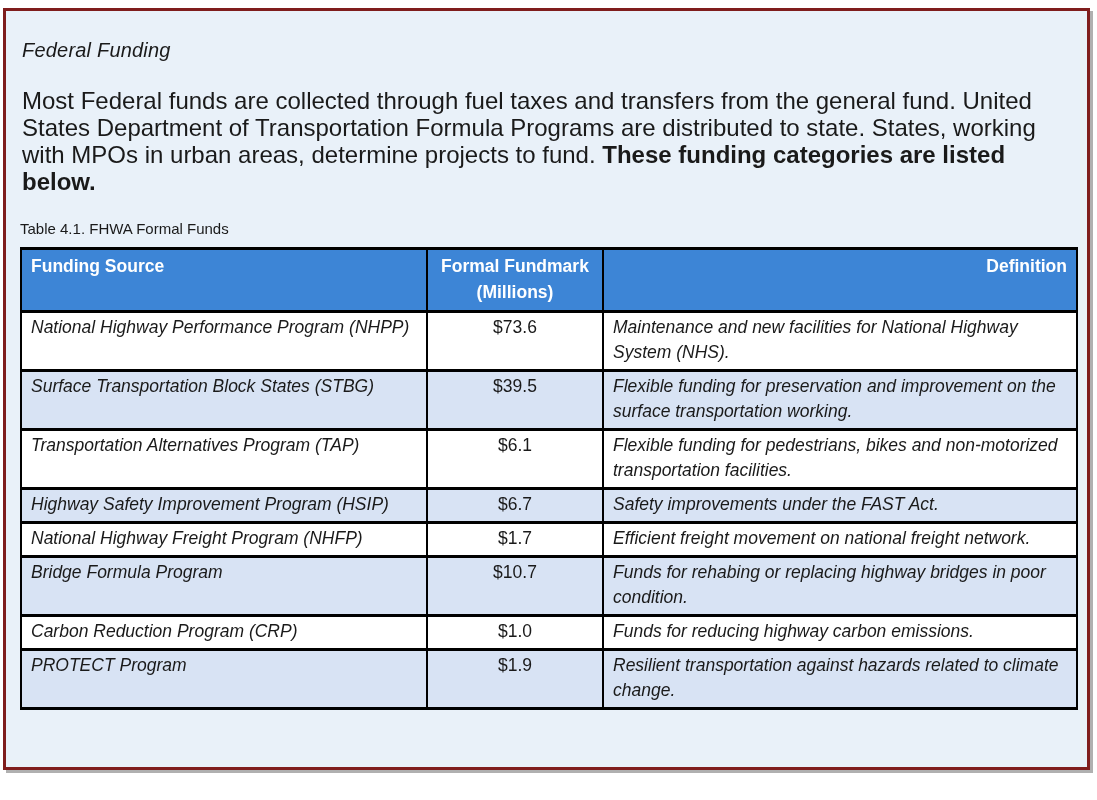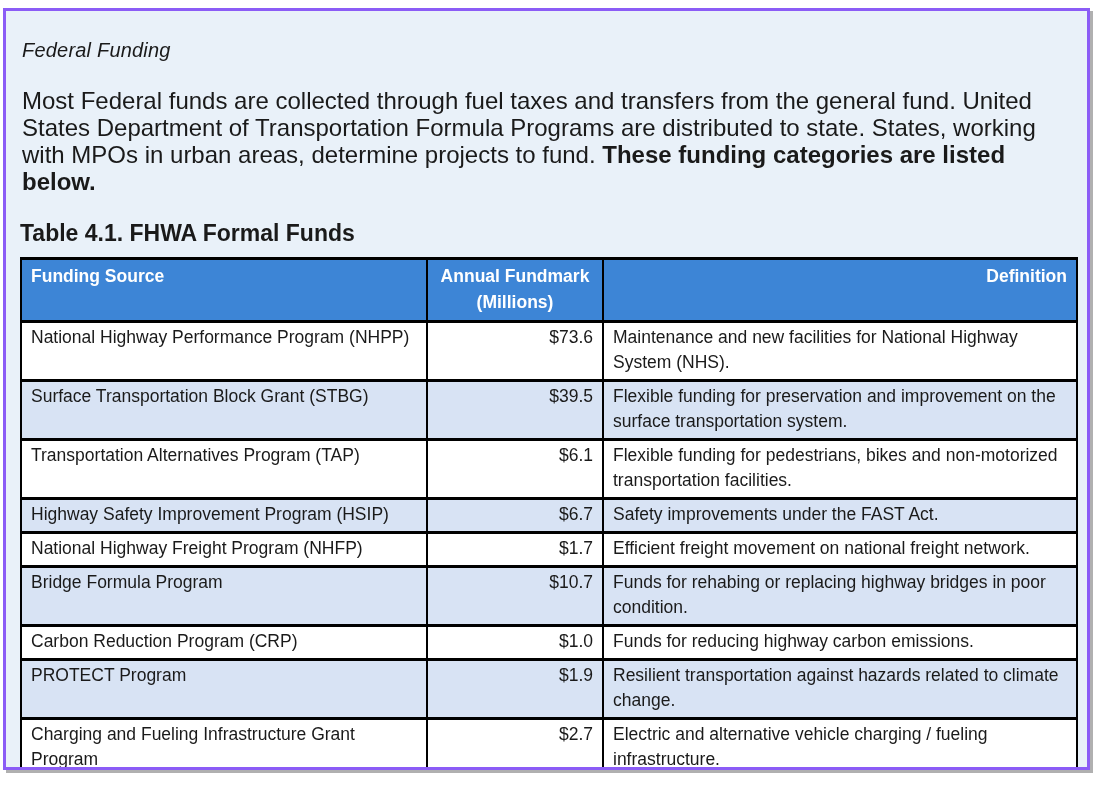--- a/index.html
+++ b/index.html
@@ -17,42 +17,42 @@
     overflow: hidden;
   }
   .page {
     position: absolute;
     left: 3px;
     top: 8px;
     width: 1087px;
     height: 762px;
     box-sizing: border-box;
     background: var(--page-background, #e9f1f9);
-    border: 3px solid #8b5cf6;
+    border: 3px solid #7f1d1d;
     box-shadow: 3px 3px 0 rgba(80,80,80,0.45);
     padding: 0 14px;
     overflow: hidden;
   }
   .page-title {
     font-style: italic;
     font-weight: 400;
     font-size: 20px;
     margin: 28px 0 0 2px;
     letter-spacing: 0.2px;
   }
   .intro {
     font-size: 24px;
     line-height: 27px;
     margin: 25px 0 0 2px;
     width: 1030px;
   }
   .intro strong { font-weight: 700; }
   .table-caption {
-    font-weight: 700;
-    font-size: 23px;
+    font-weight: 400;
+    font-size: 15px;
     margin: 25px 0 0 0;
   }
   table.funding {
     border-collapse: collapse;
     margin-top: 10px;
     width: 1056px;
     table-layout: fixed;
     background: #ffffff;
   }
   table.funding th,
@@ -77,22 +77,22 @@
   th.col-amount { text-align: center; }
   th.col-def    { text-align: right; }
   table.funding td {
     padding: 2px 9px 4px 9px;
     line-height: 25px;
     background: #ffffff;
   }
   table.funding tbody tr:nth-child(even) td {
     background: var(--row-shaded-blue, #d8e3f4);
   }
-  td.cell-amount { text-align: right; }
-  td.cell-source, td.cell-def { text-align: left; }
+  td.cell-amount { text-align: center; }
+  td.cell-source, td.cell-def { text-align: left; font-style: italic; }
 </style>
 </head>
 <body>
 
 <div class="canvas">
   <div class="page">
 
     <div class="page-title">Federal Funding</div>
 
     <p class="intro"><span>Most Federal funds are collected through fuel taxes and transfers from the general fund. United States Department of Transportation Formula Programs are distributed to state. States, working with MPOs in urban areas, determine projects to fund. </span><strong>These funding categories are listed below.</strong></p>
@@ -101,35 +101,35 @@
 
     <table class="funding">
       <colgroup>
         <col style="width:406px">
         <col style="width:176px">
         <col style="width:474px">
       </colgroup>
       <thead>
         <tr>
           <th class="col-source">Funding Source</th>
-          <th class="col-amount">Annual Fundmark (Millions)</th>
+          <th class="col-amount">Formal Fundmark (Millions)</th>
           <th class="col-def">Definition</th>
         </tr>
       </thead>
       <tbody>
   <tr>
     <td class="cell-source">National Highway Performance Program (NHPP)</td>
     <td class="cell-amount">$73.6</td>
     <td class="cell-def">Maintenance and new facilities for National Highway System (NHS).</td>
   </tr>
 
   <tr>
-    <td class="cell-source">Surface Transportation Block Grant (STBG)</td>
+    <td class="cell-source">Surface Transportation Block States (STBG)</td>
     <td class="cell-amount">$39.5</td>
-    <td class="cell-def">Flexible funding for preservation and improvement on the surface transportation system.</td>
+    <td class="cell-def">Flexible funding for preservation and improvement on the surface transportation working.</td>
   </tr>
 
   <tr>
     <td class="cell-source">Transportation Alternatives Program (TAP)</td>
     <td class="cell-amount">$6.1</td>
     <td class="cell-def">Flexible funding for pedestrians, bikes and non-motorized transportation facilities.</td>
   </tr>
 
   <tr>
     <td class="cell-source">Highway Safety Improvement Program (HSIP)</td>
@@ -155,22 +155,17 @@
     <td class="cell-amount">$1.0</td>
     <td class="cell-def">Funds for reducing highway carbon emissions.</td>
   </tr>
 
   <tr>
     <td class="cell-source">PROTECT Program</td>
     <td class="cell-amount">$1.9</td>
     <td class="cell-def">Resilient transportation against hazards related to climate change.</td>
   </tr>
 
-  <tr>
-    <td class="cell-source">Charging and Fueling Infrastructure Grant Program</td>
-    <td class="cell-amount">$2.7</td>
-    <td class="cell-def">Electric and alternative vehicle charging / fueling infrastructure.</td>
-  </tr>
 </tbody>
     </table>
 
   </div>
 </div>
 
 </body></html>

